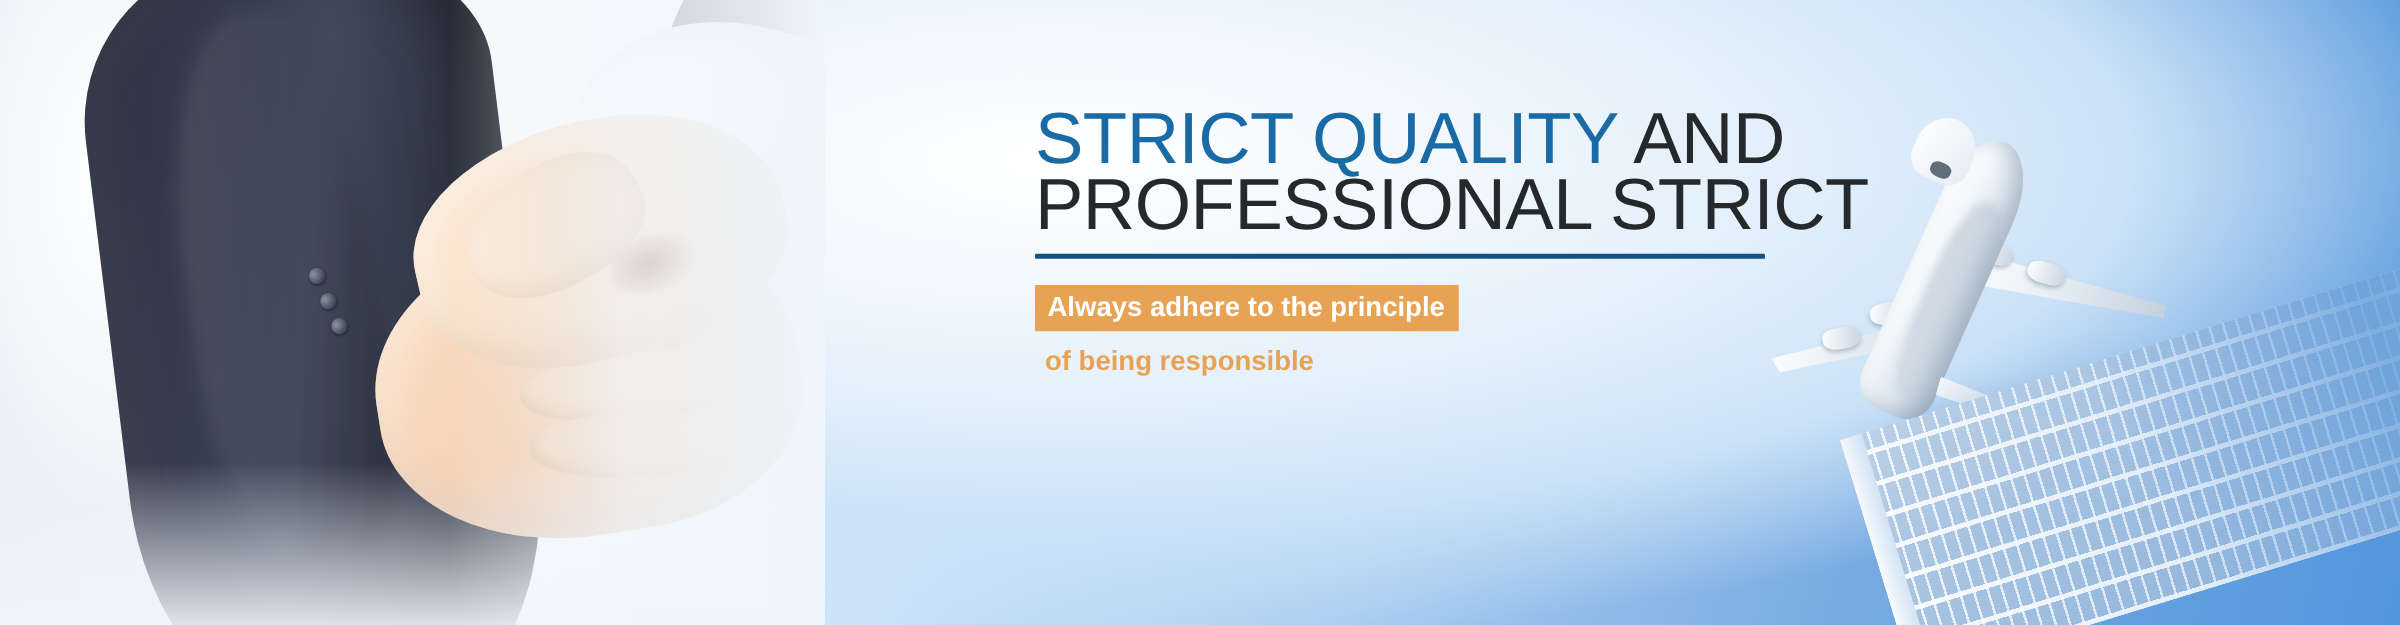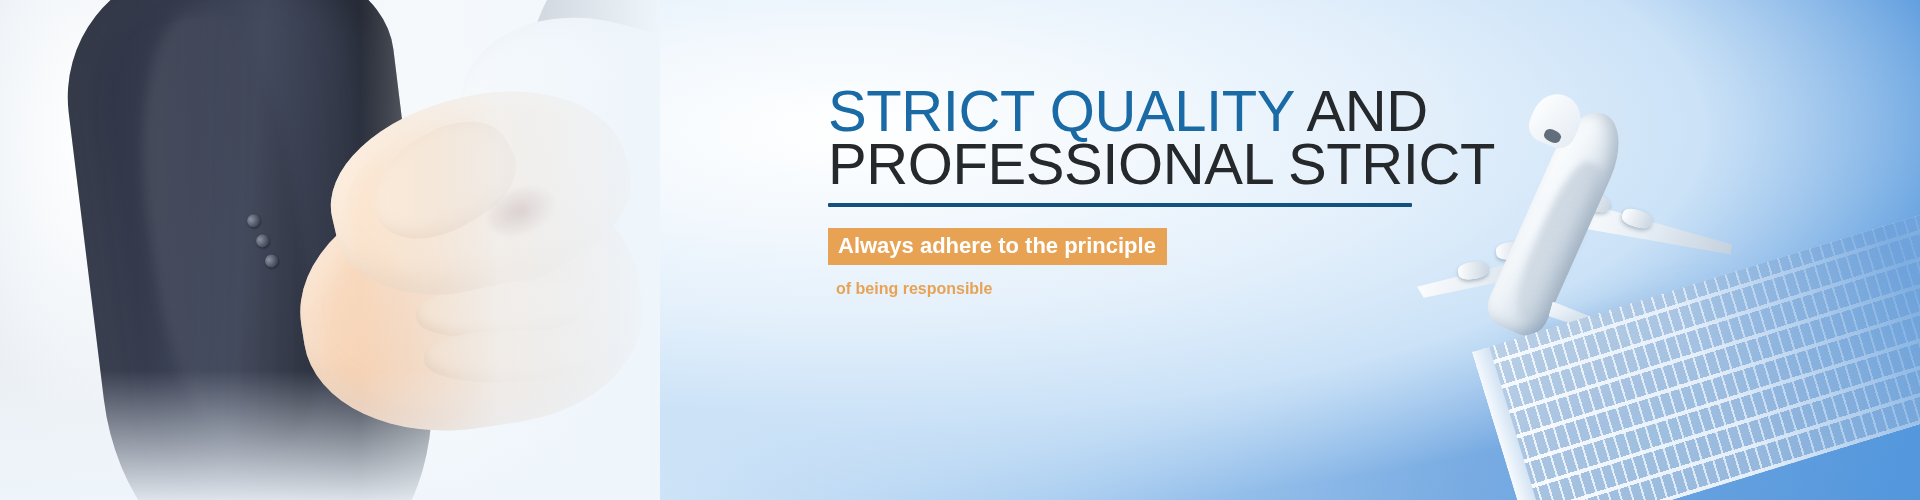--- a/index.html
+++ b/index.html
@@ -117,21 +117,21 @@
     background:#12527f; border-radius:1px;
   }
 
   .sub { position:absolute; top:228px; left:0; width:700px; }
   .sub-hi {
     display:inline-block; background:#e8a254; color:#ffffff;
     font-size:22px; font-weight:600; line-height:30px;
     padding:3px 11px 4px 10px; white-space:nowrap;
   }
   .sub-line {
-    display:block; color:#e8a254; font-size:16px; font-weight:600;
+    display:block; color:#e8a254; font-size:22px; font-weight:600;
     line-height:30px; padding:4px 0 0 8px; white-space:nowrap;
   }
   .sub-line.l2 { padding-top:9px; }
   .sub-line.l3 { padding-top:7px; }
 
   
   .plane { position:absolute; left:1452px; top:96px; width:260px; height:250px; }
   .fuselage {
     position:absolute; left:74px; top:8px; width:62px; height:236px;
     background:linear-gradient(96deg,#ffffff 0%,#f4f8fb 30%,#dde6ee 62%,#bcc9d6 100%);

